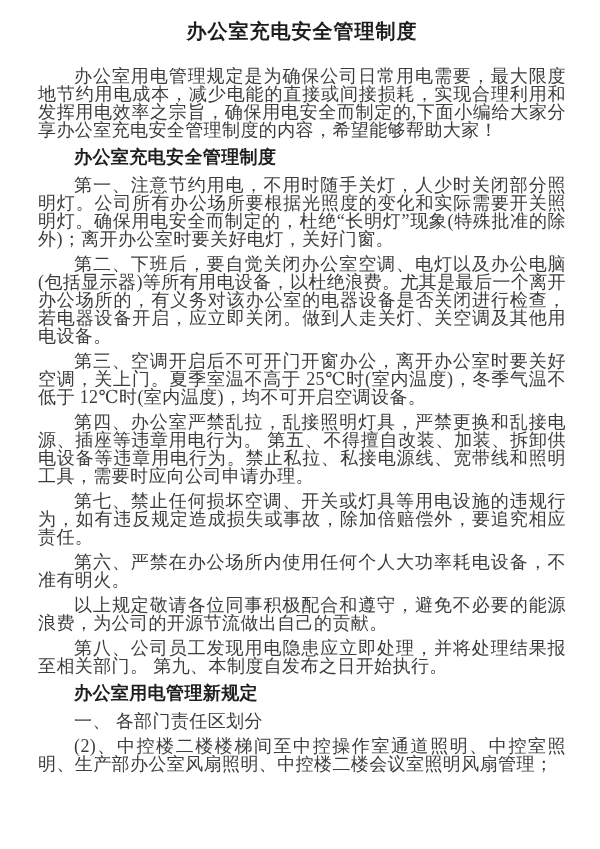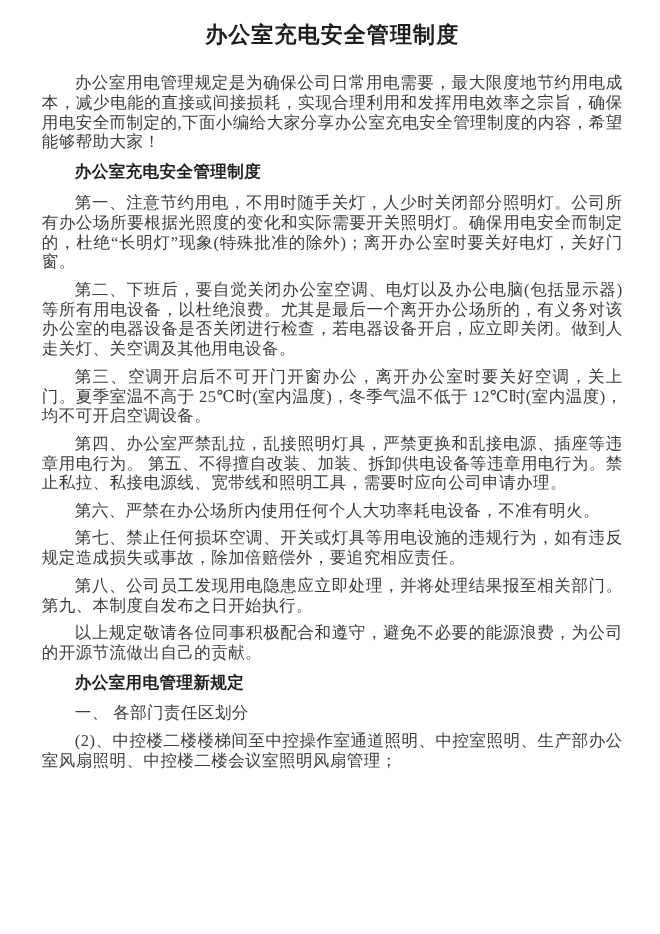--- a/index.html
+++ b/index.html
@@ -20,21 +20,21 @@
     text-align: center;
     font-size: 20px;
     font-weight: bold;
     color: #1d1d1d;
     letter-spacing: 1px;
   }
   .para {
     margin: 0 0 7px 0;
     text-indent: 2em;
     text-align: justify;
-    font-size: 15px;
+    font-size: 18px;
     line-height: 18px;
     color: #3c3c3c;
     letter-spacing: 0.4px;
   }
   .para.heading {
     margin: 9px 0 10px 0;
     font-weight: bold;
     color: #1f1f1f;
   }
 </style>
@@ -43,21 +43,21 @@
 
 <div class="page">
   <h1 class="doc-title">办公室充电安全管理制度</h1>
 
   <p class="para">办公室用电管理规定是为确保公司日常用电需要，最大限度地节约用电成本，减少电能的直接或间接损耗，实现合理利用和发挥用电效率之宗旨，确保用电安全而制定的,下面小编给大家分享办公室充电安全管理制度的内容，希望能够帮助大家！</p>
   <p class="para heading">办公室充电安全管理制度</p>
   <p class="para">第一、注意节约用电，不用时随手关灯，人少时关闭部分照明灯。公司所有办公场所要根据光照度的变化和实际需要开关照明灯。确保用电安全而制定的，杜绝“长明灯”现象(特殊批准的除外)；离开办公室时要关好电灯，关好门窗。</p>
   <p class="para">第二、下班后，要自觉关闭办公室空调、电灯以及办公电脑(包括显示器)等所有用电设备，以杜绝浪费。尤其是最后一个离开办公场所的，有义务对该办公室的电器设备是否关闭进行检查，若电器设备开启，应立即关闭。做到人走关灯、关空调及其他用电设备。</p>
   <p class="para">第三、空调开启后不可开门开窗办公，离开办公室时要关好空调，关上门。夏季室温不高于 25℃时(室内温度)，冬季气温不低于 12℃时(室内温度)，均不可开启空调设备。</p>
   <p class="para">第四、办公室严禁乱拉，乱接照明灯具，严禁更换和乱接电源、插座等违章用电行为。 第五、不得擅自改装、加装、拆卸供电设备等违章用电行为。禁止私拉、私接电源线、宽带线和照明工具，需要时应向公司申请办理。</p>
+  <p class="para">第七、禁止任何损坏空调、开关或灯具等用电设施的违规行为，如有违反规定造成损失或事故，除加倍赔偿外，要追究相应责任。</p>
   <p class="para">第六、严禁在办公场所内使用任何个人大功率耗电设备，不准有明火。</p>
-  <p class="para">第七、禁止任何损坏空调、开关或灯具等用电设施的违规行为，如有违反规定造成损失或事故，除加倍赔偿外，要追究相应责任。</p>
+  <p class="para">以上规定敬请各位同事积极配合和遵守，避免不必要的能源浪费，为公司的开源节流做出自己的贡献。</p>
   <p class="para">第八、公司员工发现用电隐患应立即处理，并将处理结果报至相关部门。 第九、本制度自发布之日开始执行。</p>
-  <p class="para">以上规定敬请各位同事积极配合和遵守，避免不必要的能源浪费，为公司的开源节流做出自己的贡献。</p>
   <p class="para heading">办公室用电管理新规定</p>
   <p class="para">一、 各部门责任区划分</p>
   <p class="para">(2)、中控楼二楼楼梯间至中控操作室通道照明、中控室照明、生产部办公室风扇照明、中控楼二楼会议室照明风扇管理；</p>
 
 </div>
 
 </body></html>

